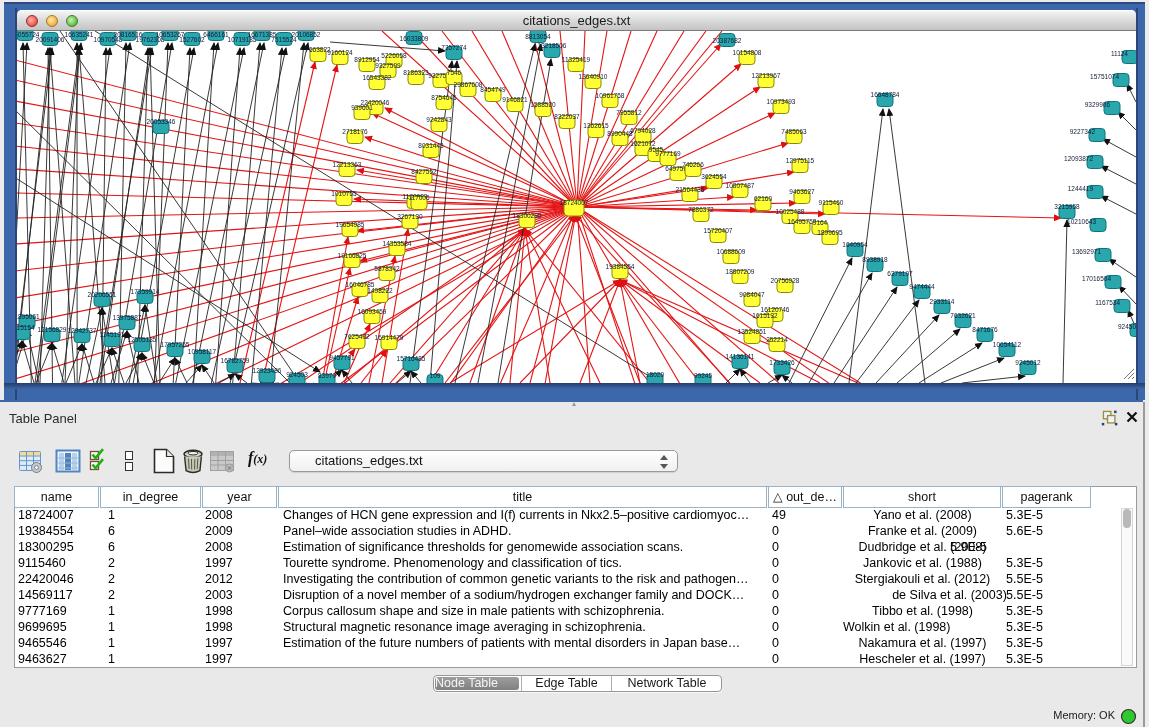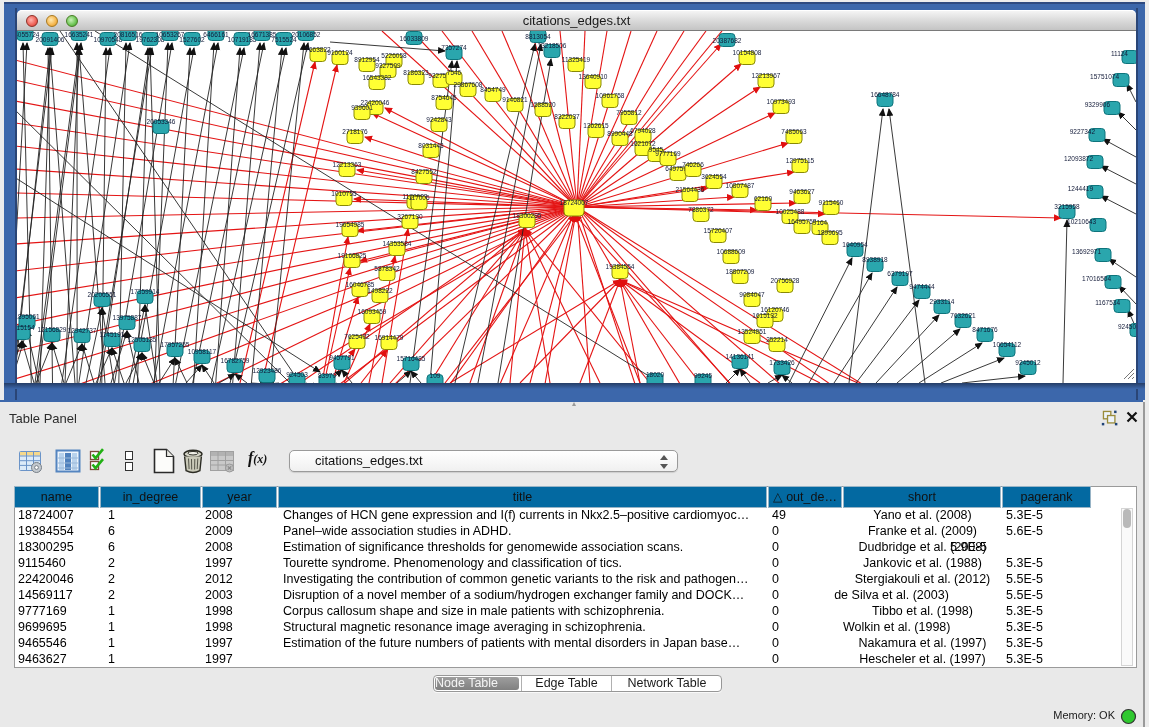--- a/index.html
+++ b/index.html
@@ -12,21 +12,21 @@
 .ttl{position:absolute;top:3px;width:100%;text-align:center;font-size:13px;color:#1a1a1a}
 .canvas{position:absolute;left:0;top:21px;width:1119px;height:352px;background:#fff}
 .shadow{position:absolute;left:4px;top:383px;width:1141px;height:6px;background:linear-gradient(#253d66,#3c67ab)}
 .bluline{position:absolute;left:0;top:400px;width:1143px;height:2px;background:#3c67ab}
 .panel{position:absolute;left:0;top:402px;width:1143px;height:325px;background:#e9e9e9}
 .ptitle{position:absolute;left:9px;top:411px;font-size:13px;color:#2c2c2c}
 .redge{position:absolute;left:1143px;top:402px;width:2px;height:325px;background:#9a9a9a}
 .ticon{position:absolute;top:448px}
 .dd{position:absolute;left:289px;top:450px;width:389px;height:22px;background:linear-gradient(#ffffff,#f0f0f0);border:1px solid #9a9a9a;
  border-radius:5px;font-size:13px;color:#111;line-height:20px;padding-left:25px;box-shadow:0 1px 1px rgba(0,0,0,.12)}
-.hc{position:absolute;top:486px;height:22px;background:#0369a1;border:1px solid #98b4c6;
+.hc{position:absolute;top:486px;height:22px;background:#ffffff;border:1px solid #98b4c6;
  font-size:12.5px;color:#111;text-align:center;line-height:21px}
 .tablebg{position:absolute;left:14px;top:486px;width:1123px;height:182px;background:#fff;border:1px solid #9a9a9a}
 .tr{position:absolute;left:0;width:1149px;height:16px;font-size:12.5px;color:#000}
 .tr span{position:absolute;white-space:nowrap}
 .sb{position:absolute;left:1121px;top:508px;width:12px;height:158px;background:#fafafa;border:1px solid #d5d5d5}
 .sbthumb{position:absolute;left:1123px;top:509px;width:8px;height:19px;background:#b9b9b9;border-radius:4px}
 .mem{position:absolute;left:0;top:709px;width:1115px;text-align:right;font-size:11px;color:#1a1a1a}
 </style></head><body>
 <div class="desk"></div>
 <div style="position:absolute;left:15px;top:8px;width:2px;height:392px;background:#2a4576"></div>
@@ -651,21 +651,21 @@
     <span style="left:772px">0</span>
     <span style="left:843px;width:159px;text-align:center">Stergiakouli et al. (2012)</span>
     <span style="left:1006px">5.5E-5</span>
   </div>
 <div class="tr" style="top:588px">
     <span style="left:18px">14569117</span>
     <span style="left:108px">2</span>
     <span style="left:205px">2003</span>
     <span style="left:283px">Disruption of a novel member of a sodium/hydrogen exchanger family and DOCK…</span>
     <span style="left:772px">0</span>
-    <span style="left:812px;width:159px;text-align:center">de Silva et al. (2003)</span>
+    <span style="left:870px;width:159px;text-align:center">de Silva et al. (2003)</span>
     <span style="left:1006px">5.5E-5</span>
   </div>
 <div class="tr" style="top:604px">
     <span style="left:18px">9777169</span>
     <span style="left:108px">1</span>
     <span style="left:205px">1998</span>
     <span style="left:283px">Corpus callosum shape and size in male patients with schizophrenia.</span>
     <span style="left:772px">0</span>
     <span style="left:843px;width:159px;text-align:center">Tibbo et al. (1998)</span>
     <span style="left:1006px">5.3E-5</span>

